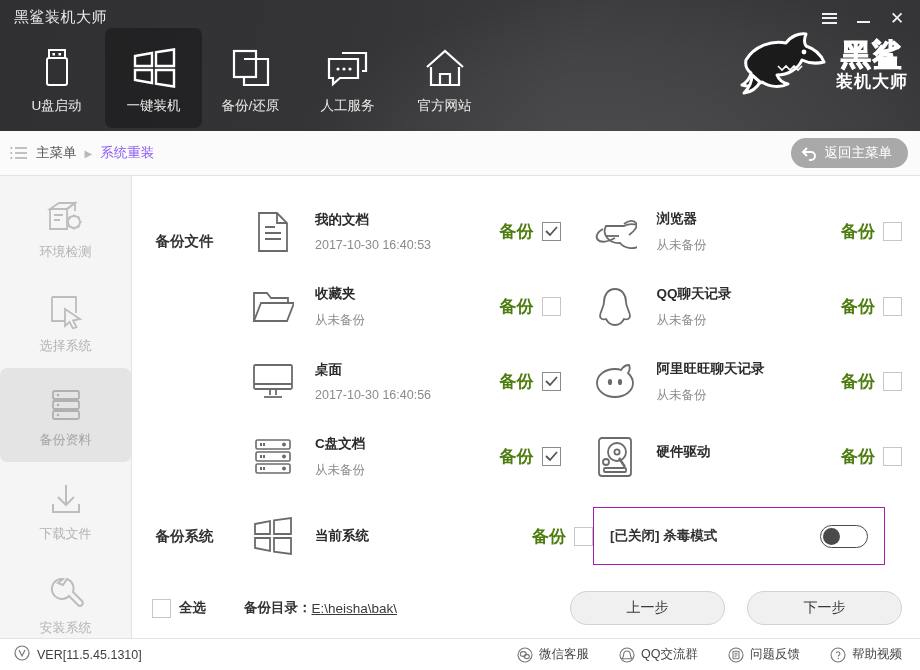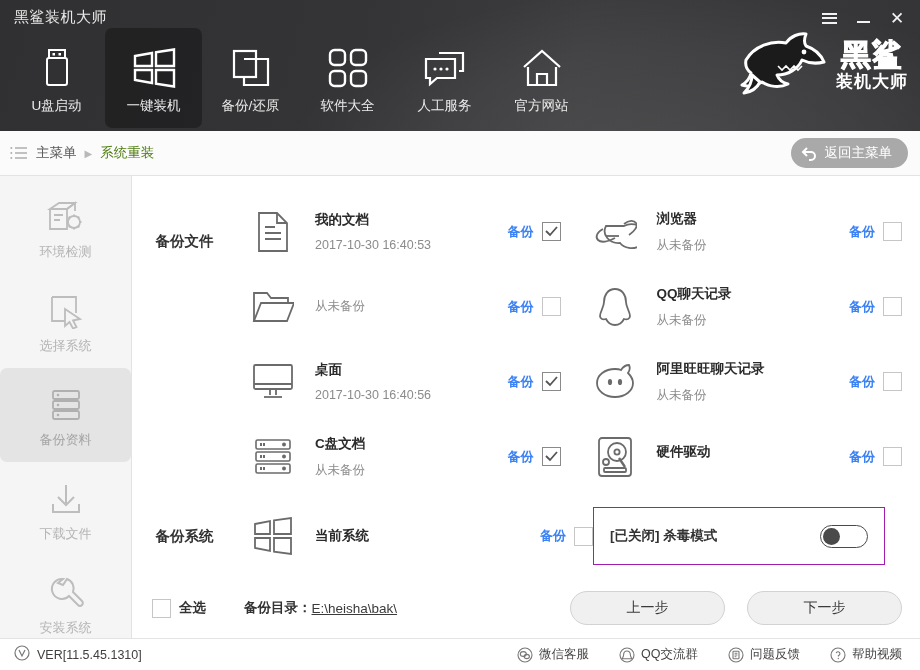--- a/index.html
+++ b/index.html
@@ -55,21 +55,21 @@
   
   .crumb-bar {
     height: 45px; flex: none; background: #fbfbfb; border-bottom: 1px solid #e3e3e3;
     display: flex; align-items: center; padding: 0 10px; position: relative;
   }
   .crumb-list { display: flex; align-items: center; gap: 8px; margin-left: 8px; }
   .crumb-ico { display: flex; align-items: center; }
   .crumb {
     font-size: 13.5px; color: #5a5a5a; cursor: pointer;
   }
-  .crumb.current { color: #4d7c0f; text-align: center; }
+  .crumb.current { color: #8b5cf6; text-align: center; }
   .crumb-sep { color: #b9b9b9; font-size: 10px; }
   .back-btn {
     position: absolute; right: 12px; top: 7px;
     height: 30px; padding: 0 16px 0 10px; border-radius: 16px;
     background: #a9a9a9; color: #fff; font-size: 13.5px;
     display: flex; align-items: center; gap: 7px; cursor: pointer;
   }
 
   
   .body { flex: 1; display: flex; min-height: 0; }
@@ -96,21 +96,21 @@
   .col-label.sys { padding-top: 0; }
   .grid { flex: 1; display: flex; }
   .col { flex: 1; display: flex; flex-direction: column; }
 
   .row { height: 75px; display: flex; align-items: center; padding-right: 18px; }
   .row-ico { width: 72px; flex: none; display: flex; align-items: center; justify-content: center; color: #6b6b6b; }
   .row-txt { flex: 1; display: flex; flex-direction: column; justify-content: center; gap: 9px; padding-left: 6px; }
   .row-name { font-size: 13.5px; color: #2b2b2b; font-weight: bold; }
   .row-meta { font-size: 12.5px; color: #8b8b8b; }
   .row-chk { display: flex; align-items: center; gap: 8px; flex: none; }
-  .chk-label { font-size: 13px; color: #3b82f6; font-weight: bold; }
+  .chk-label { font-size: 17px; color: #4d7c0f; font-weight: bold; }
   .cbox {
     width: 19px; height: 19px; border: 1px solid #c6c6c6; background: #fff;
     display: flex; align-items: center; justify-content: center; cursor: pointer;
   }
   .cbox.on { border-color: #8a8a8a; }
   .cbox .tick { display: none; }
   .cbox.on .tick { display: block; }
 
   
   .sys-wrap { display: flex; align-items: center; height: 84px; padding: 0 0 0 0; }
@@ -207,31 +207,20 @@
       <div class="nav-item">
         <span class="nav-ico">
           <svg width="42" height="42" viewBox="0 0 42 42" fill="none" stroke="#fff" stroke-width="2.2">
             <rect x="4" y="4" width="22" height="26"></rect>
               <path d="M14 12 h24 v26 h-24 v-8"></path>
           </svg>
         </span>
         <span class="nav-label">备份/还原</span>
       </div>
 
-      <div class="nav-item">
-        <span class="nav-ico">
-          <svg width="40" height="40" viewBox="0 0 40 40" fill="none" stroke="#fff" stroke-width="2.4">
-            <rect x="2" y="2" width="15" height="15" rx="4.5"></rect>
-              <rect x="23" y="2" width="15" height="15" rx="4.5"></rect>
-            <rect x="2" y="23" width="15" height="15" rx="4.5"></rect>
-              <rect x="23" y="23" width="15" height="15" rx="4.5"></rect>
-          </svg>
-        </span>
-        <span class="nav-label">软件大全</span>
-      </div>
 
       <div class="nav-item">
         <span class="nav-ico">
           <svg width="44" height="38" viewBox="0 0 44 38" fill="none" stroke="#fff" stroke-width="2.2">
             <path d="M16 4 h24 v18 h-4"></path>
             <path d="M3 10 h29 v19 h-18 l-7 6 v-6 h-4 z"></path>
             <circle cx="12" cy="20" r="1.6" fill="#fff" stroke="none"></circle>
               <circle cx="18" cy="20" r="1.6" fill="#fff" stroke="none"></circle>
             <circle cx="24" cy="20" r="1.6" fill="#fff" stroke="none"></circle>
           </svg>
@@ -392,20 +381,21 @@
             </div>
 
             <div class="row">
               <span class="row-ico">
                 <svg width="42" height="34" viewBox="0 0 42 34" fill="none" stroke="#6b6b6b" stroke-width="1.8">
                   <path d="M2 31 V3 h13 l4 5 h17 v6"></path>
                     <path d="M2 31 L9 13 h33 l-7 18 z"></path>
                 </svg>
               </span>
               <span class="row-txt">
+                <span class="row-name">收藏夹</span>
                 <span class="row-meta">从未备份</span>
               </span>
               <span class="row-chk">
                 <span class="chk-label">备份</span>
                 <span class="cbox">
                   
                 </span>
               </span>
             </div>
 

